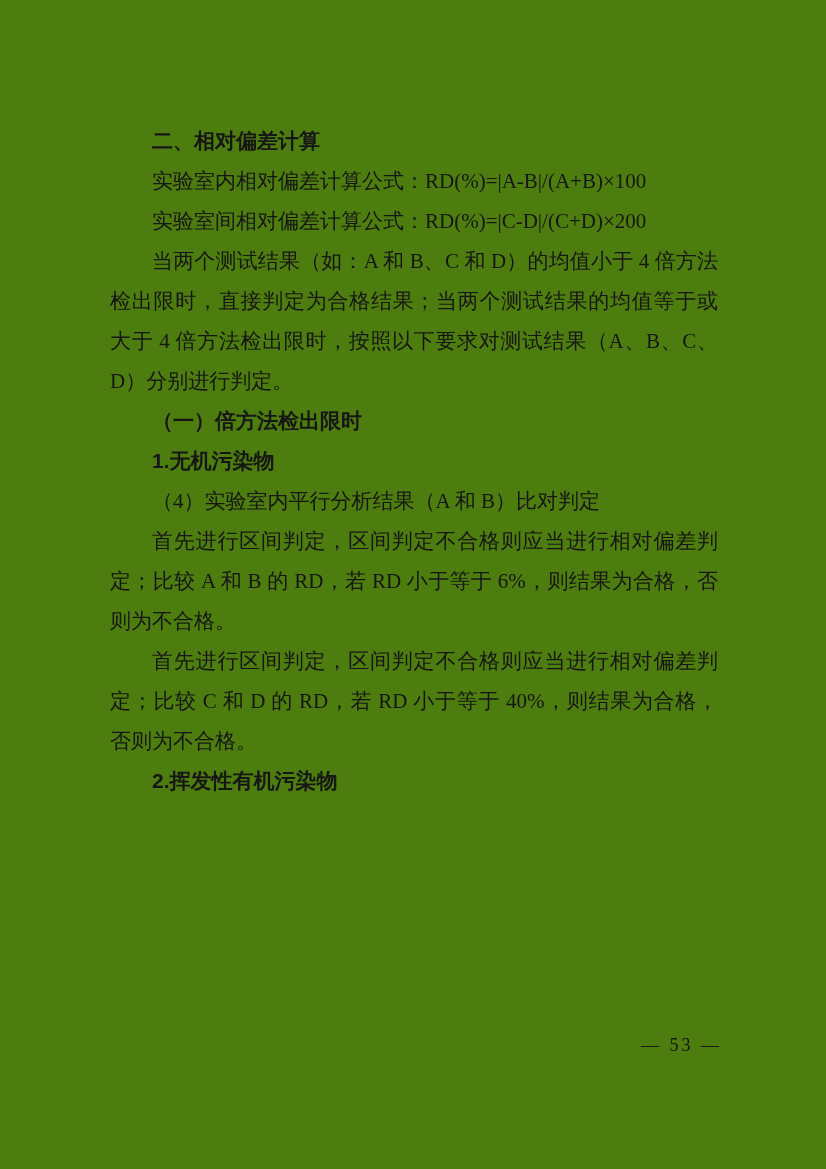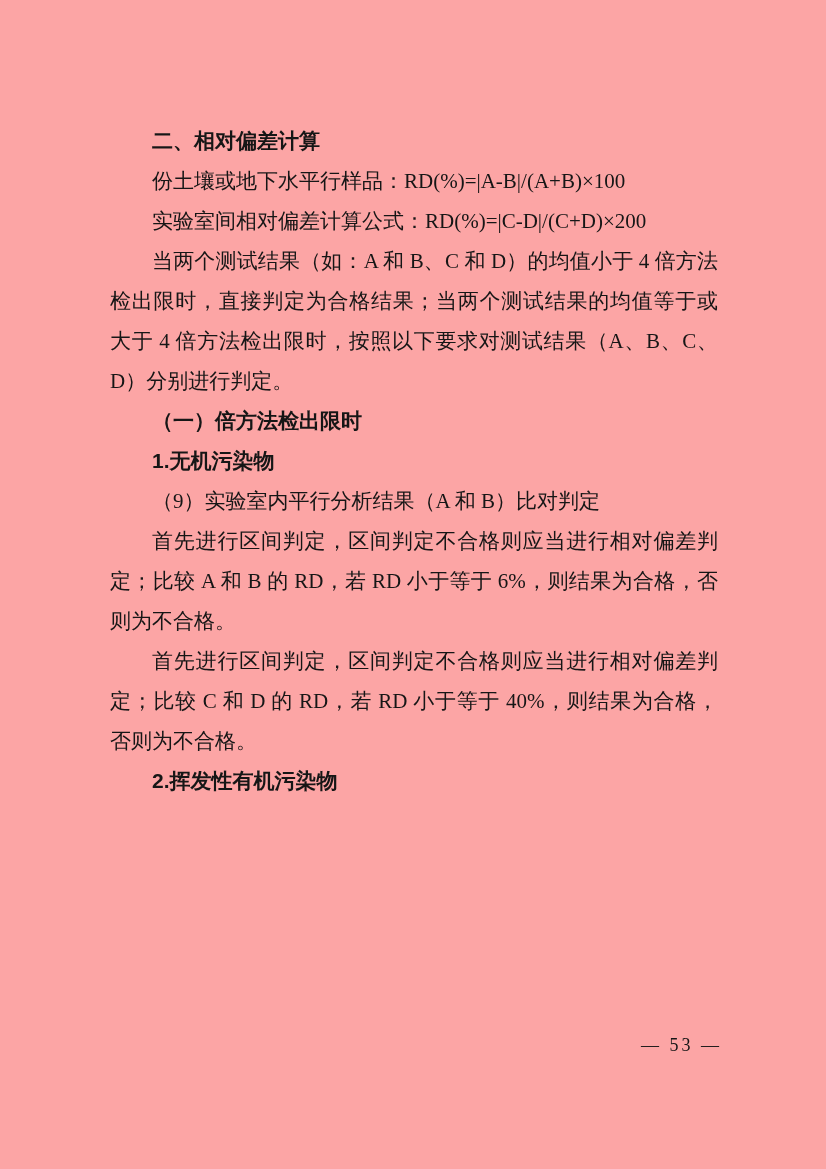--- a/index.html
+++ b/index.html
@@ -8,21 +8,21 @@
   }
   body {
     width: 826px;
     height: 1169px;
     background: #e8e8e8;
   }
   .page {
     position: relative;
     width: 826px;
     height: 1169px;
-    background: #fca5a5;
+    background: #4d7c0f;
     overflow: hidden;
     color: #161616;
   }
   .content {
     position: absolute;
     left: 110px;
     top: 121px;
     width: 608px;
     font-family: "Liberation Serif", "DejaVu Serif", serif;
     font-size: 21px;
@@ -49,24 +49,24 @@
     letter-spacing: 3px;
     color: #161616;
   }
 </style>
 </head>
 <body>
 
 <div class="page">
   <div class="content">
     <p class="heading">二、相对偏差计算</p>
-    <p class="para">份土壤或地下水平行样品：RD(%)=|A-B|/(A+B)×100</p>
+    <p class="para">实验室内相对偏差计算公式：RD(%)=|A-B|/(A+B)×100</p>
     <p class="para">实验室间相对偏差计算公式：RD(%)=|C-D|/(C+D)×200</p>
     <p class="para">当两个测试结果（如：A 和 B、C 和 D）的均值小于 4 倍方法检出限时，直接判定为合格结果；当两个测试结果的均值等于或大于 4 倍方法检出限时，按照以下要求对测试结果（A、B、C、D）分别进行判定。</p>
     <p class="heading">（一）倍方法检出限时</p>
     <p class="heading">1.无机污染物</p>
-    <p class="para">（9）实验室内平行分析结果（A 和 B）比对判定</p>
+    <p class="para">（4）实验室内平行分析结果（A 和 B）比对判定</p>
     <p class="para">首先进行区间判定，区间判定不合格则应当进行相对偏差判定；比较 A 和 B 的 RD，若 RD 小于等于 6%，则结果为合格，否则为不合格。</p>
     <p class="para">首先进行区间判定，区间判定不合格则应当进行相对偏差判定；比较 C 和 D 的 RD，若 RD 小于等于 40%，则结果为合格，否则为不合格。</p>
     <p class="heading">2.挥发性有机污染物</p>
   </div>
   <div class="footer">—  53  —</div>
 </div>
 
 </body></html>

